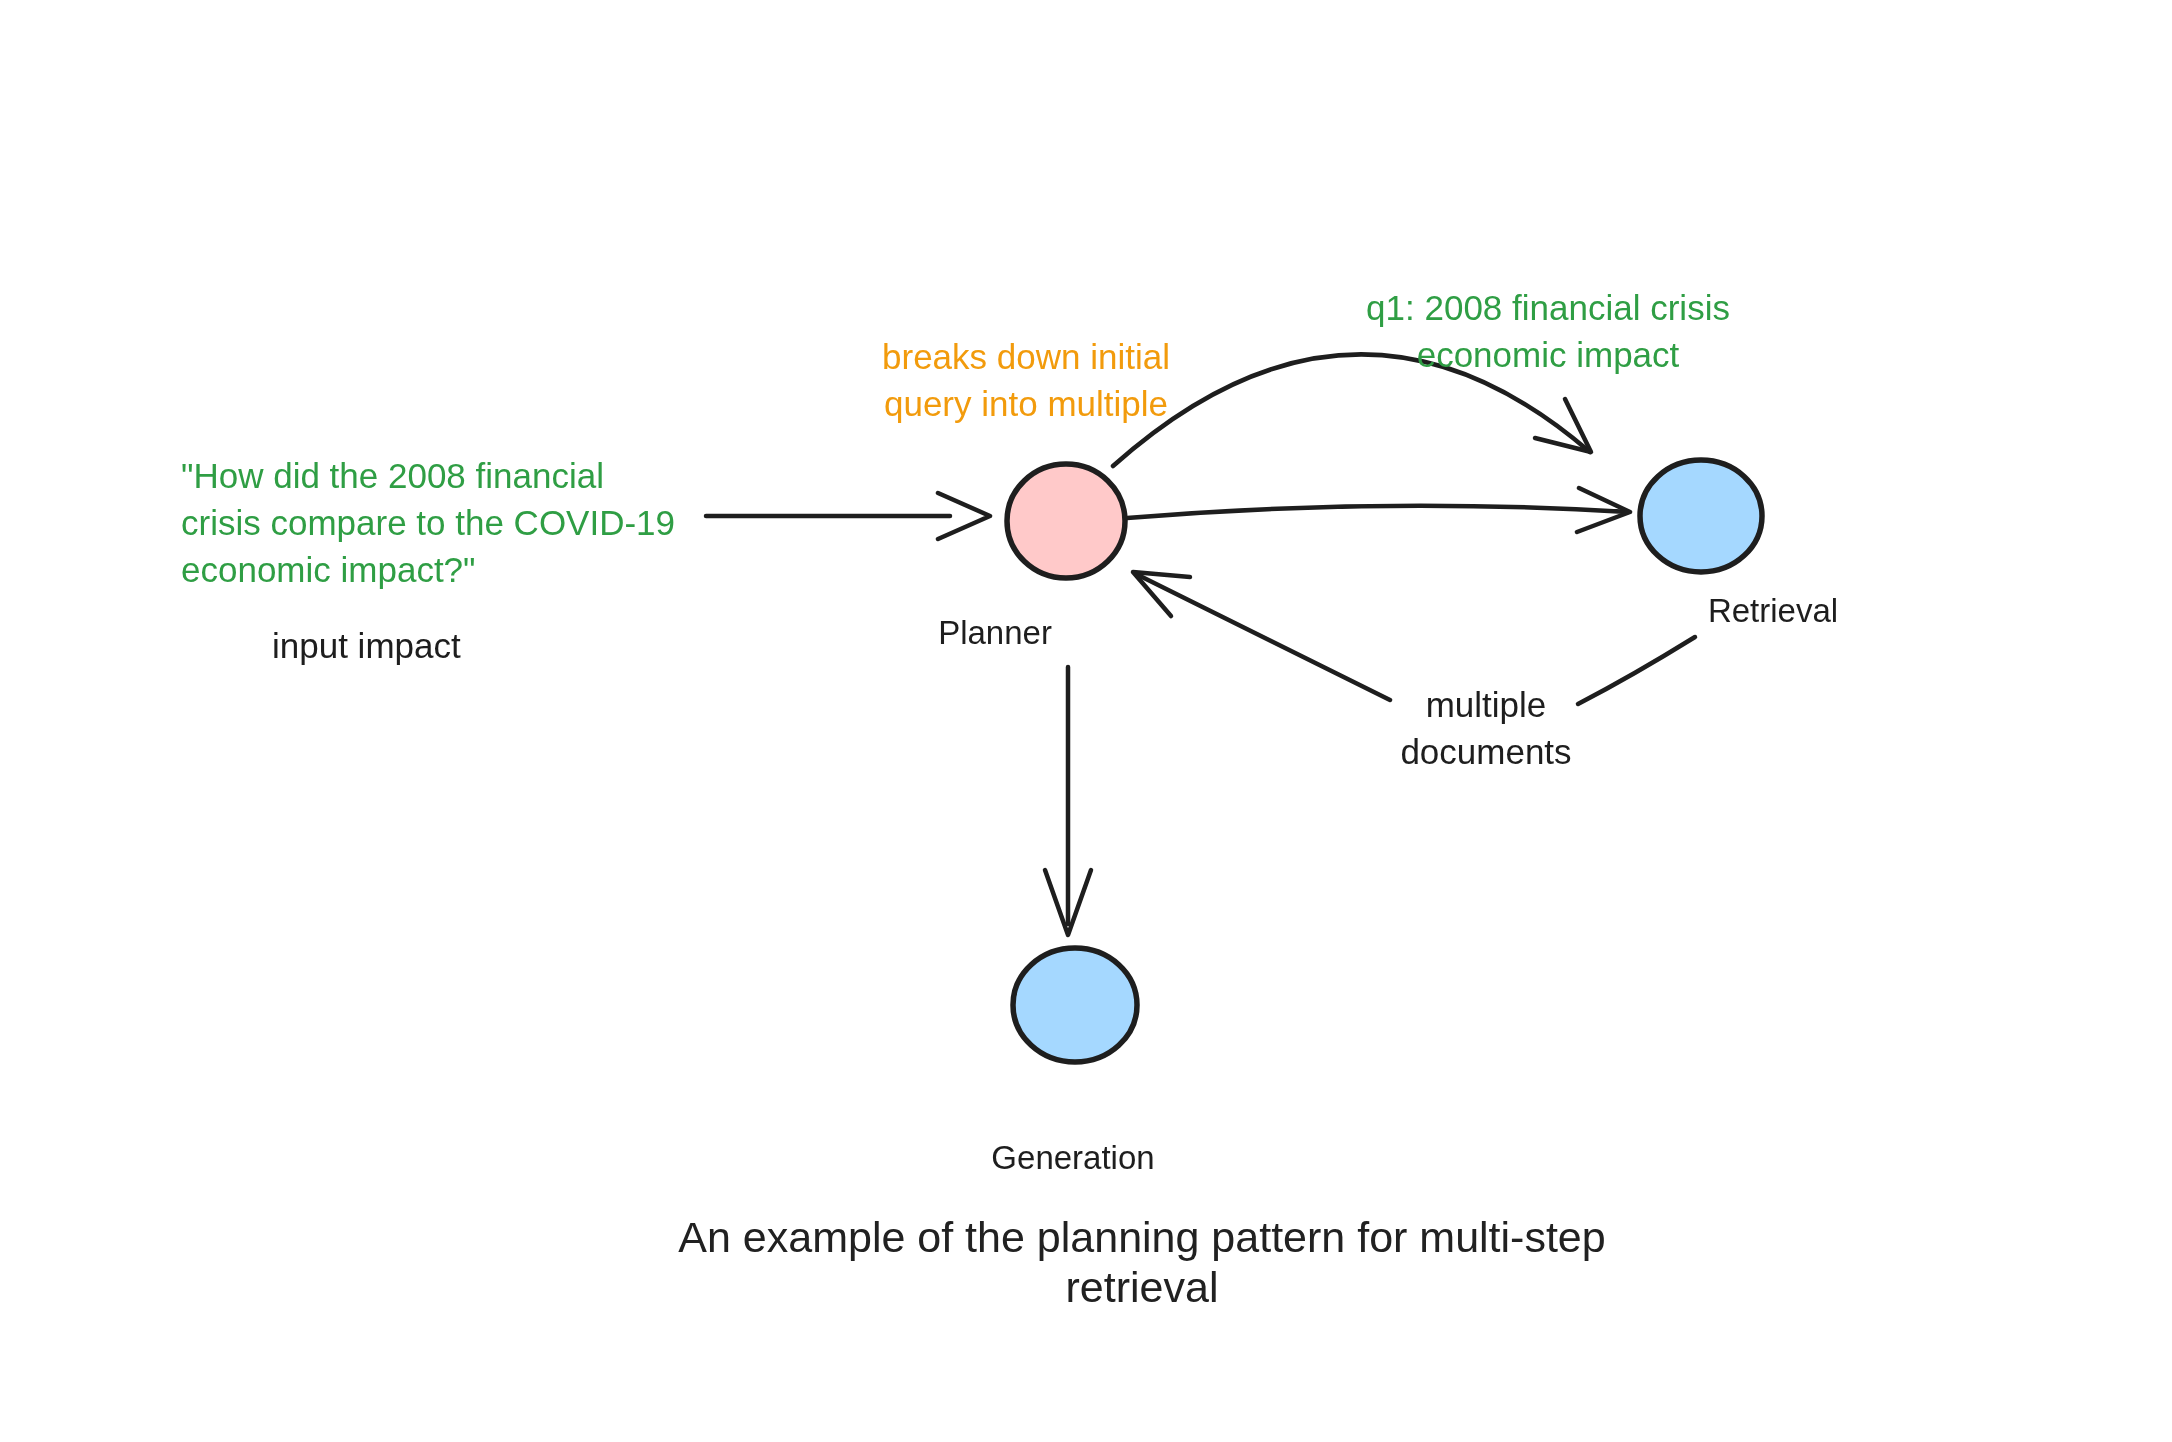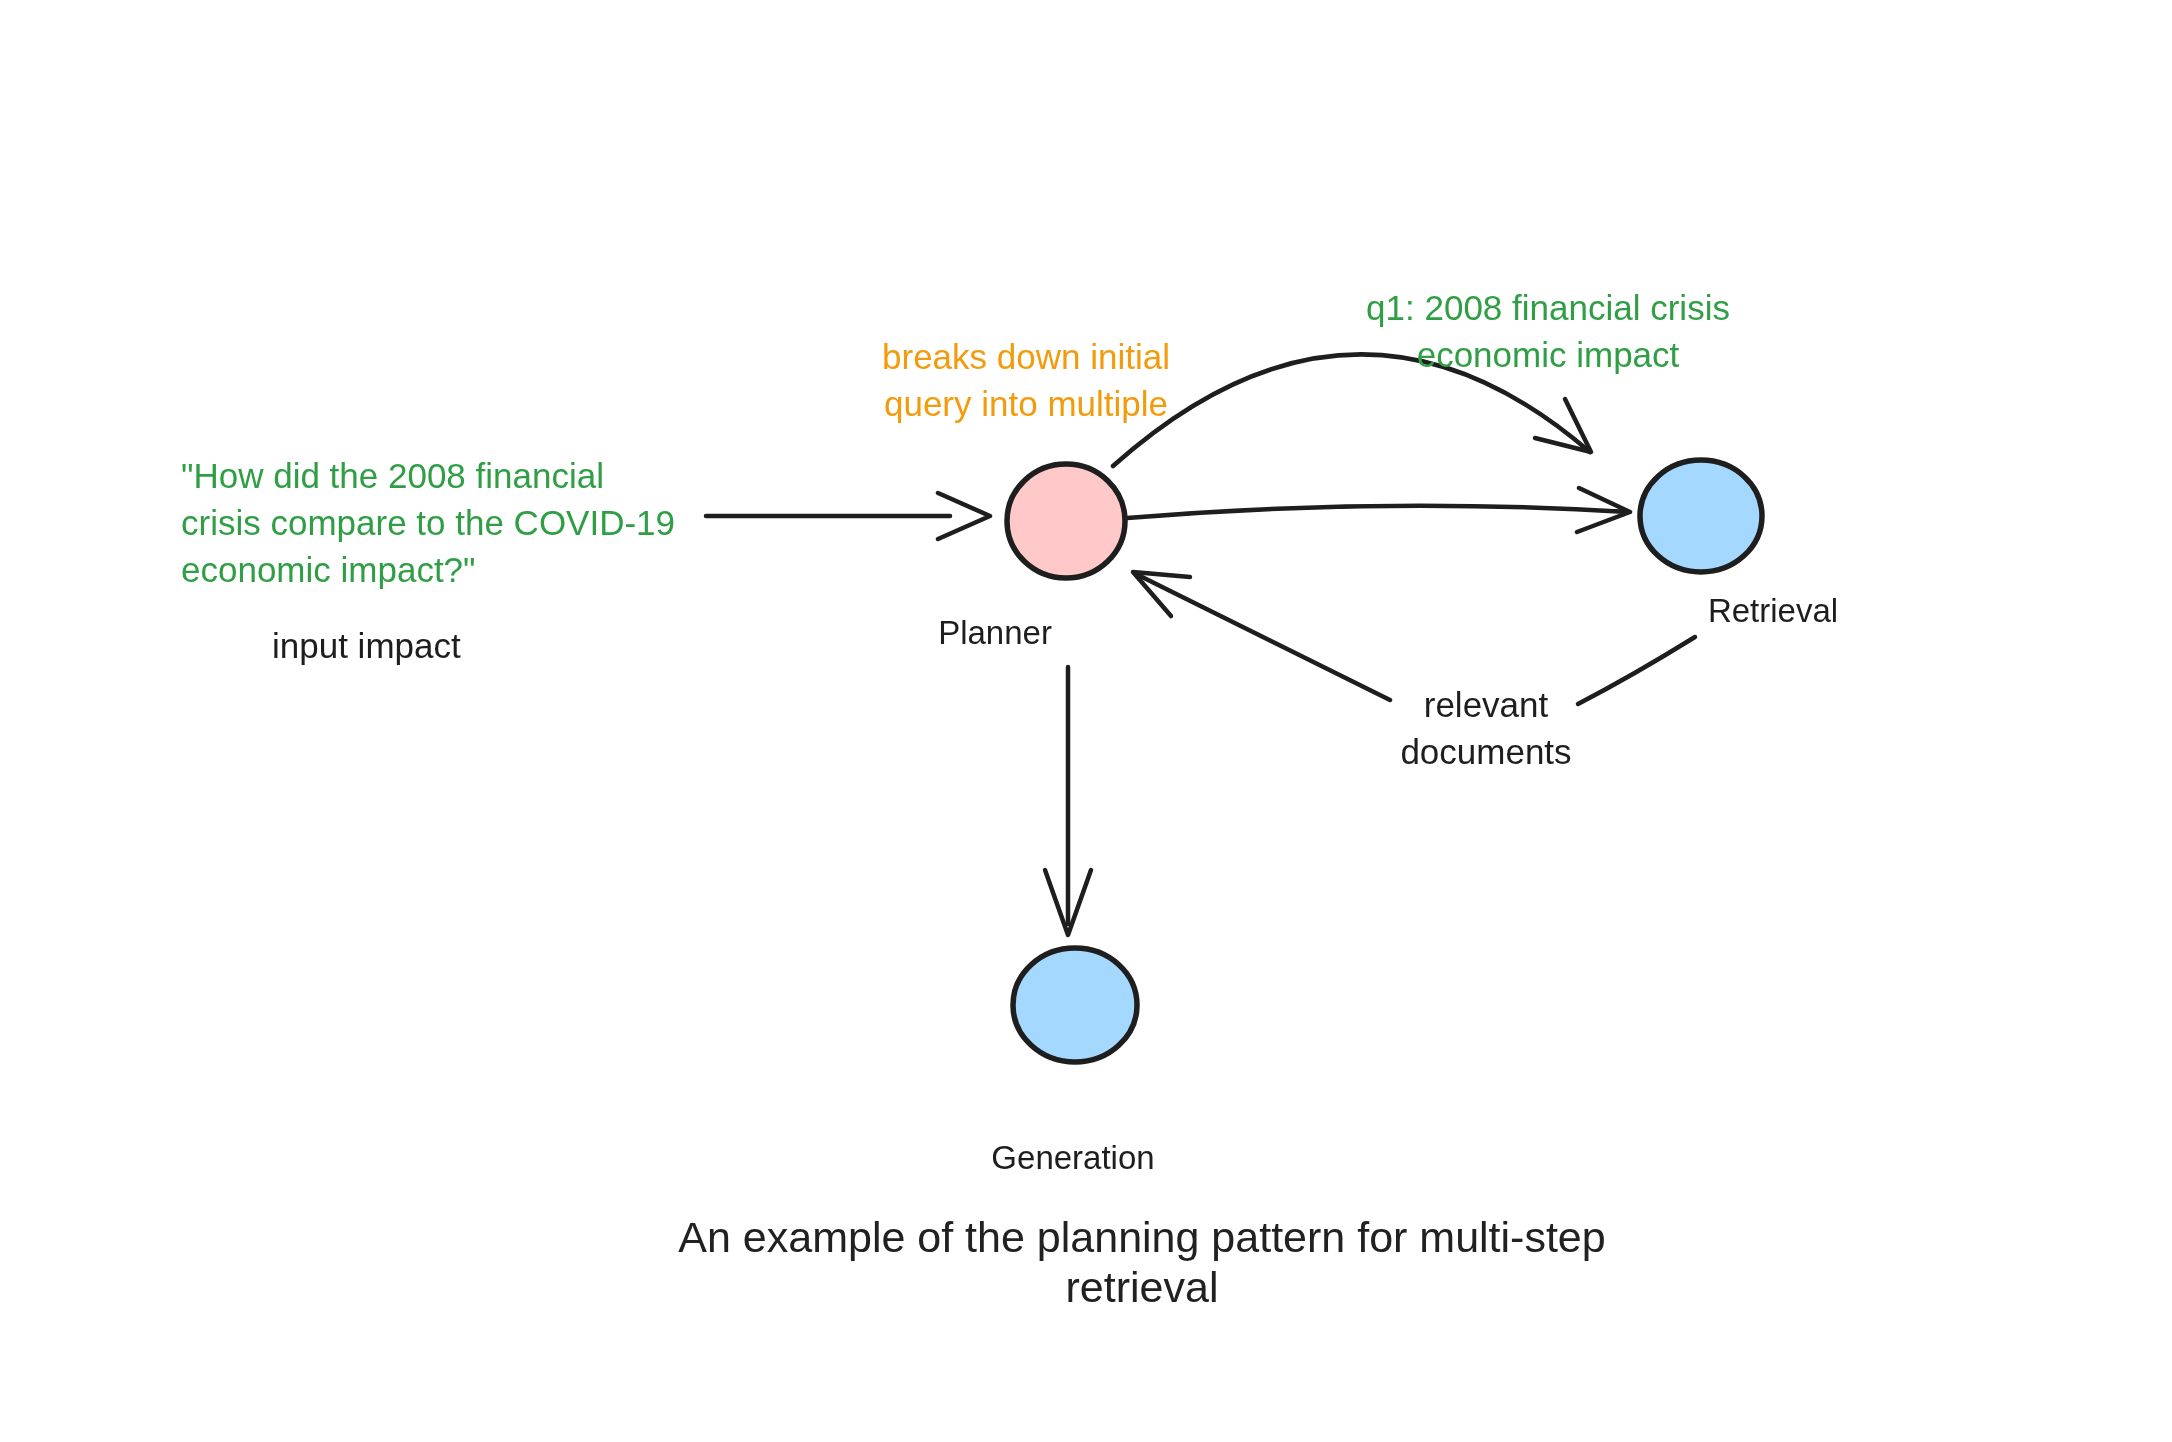--- a/index.html
+++ b/index.html
@@ -82,21 +82,21 @@
 
   <div class="label" style="left:272px; top:622px;">input impact</div>
 
   <div class="label orange centered" style="left:1026px; top:333px;">breaks down initial
 query into multiple</div>
 
   <div class="label green centered" style="left:1548px; top:272px;margin-top:12px;">q1: 2008 financial crisis
 economic impact</div>
 
 
-  <div class="label centered" style="left:1486px; top:681px;">relevant
+  <div class="label centered" style="left:1486px; top:681px;">multiple
 documents</div>
 
   <div class="label node-label centered" style="left:995px; top:614px;">Planner</div>
 
   <div class="label node-label centered" style="left:1773px; top:592px;">Retrieval</div>
 
   <div class="label node-label centered" style="left:1073px; top:1139px;">Generation</div>
 
   <div class="label caption centered" style="left:1142px; top:1212px;">An example of the planning pattern for multi-step retrieval</div>
 

